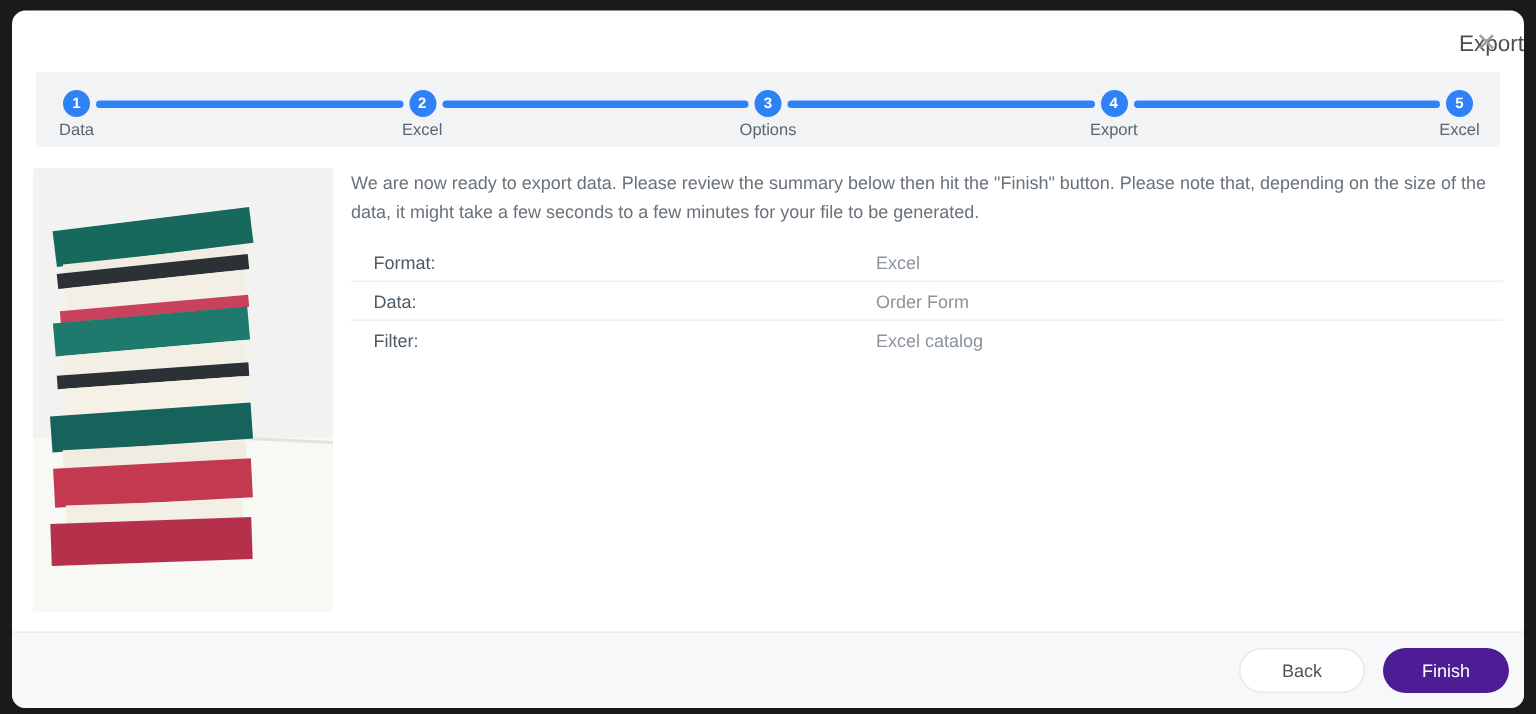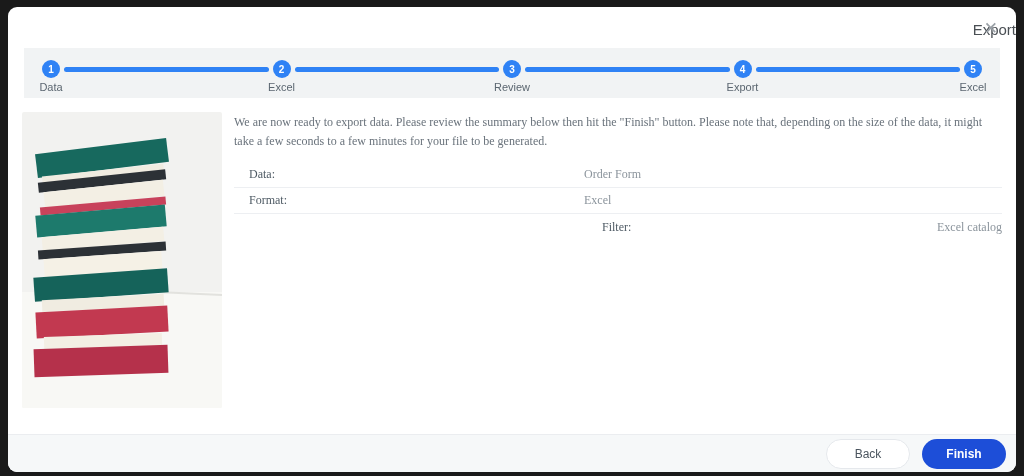--- a/index.html
+++ b/index.html
@@ -47,43 +47,43 @@
     position: absolute; top: 21px; left: 50%; transform: translateX(-50%);
     white-space: nowrap; font-size: 11px; color: #5b6670;
   }
   .sline {
     flex: 1; height: 5px; border-radius: 3px;
     background: #2f82f5; margin: 0 4px;
   }
   
   .content { flex: 1; display: flex; gap: 12px; padding: 14px 14px 0; min-height: 0; }
   .books { width: 200px; height: 296px; flex: none; border-radius: 2px; }
-  .main { flex: 1; padding-top: 1px; min-width: 0; font-family: Liberation Serif, serif; }
+  .main { flex: 1; padding-top: 1px; min-width: 0; }
   .intro { font-size: 12px; line-height: 1.55; color: #69727b; }
   .table { margin-top: 12px; }
   .row { display: flex; align-items: center; height: 26px; border-bottom: 1px solid #edeff2; }
-  .row:last-child { border-bottom: none; justify-content: flex-end; }
+  .row:last-child { border-bottom: none; }
   .cell-label { width: 350px; flex: none; padding-left: 15px; font-size: 12px; color: #4e5a64; }
   .cell-value { font-size: 12px; color: #8b949c; }
   
   .footer {
-    flex: none; height: 38px;
+    flex: none; height: 51px;
     background: #f6f8f9;
     border-top: 1px solid #ebedf0;
     display: flex; align-items: center; justify-content: flex-end;
     gap: 12px; padding: 0 10px;
   }
   .btn {
     height: 30px; min-width: 84px; padding: 0 18px;
     border-radius: 15px; font-size: 12px;
     font-family: "Liberation Sans", sans-serif;
     cursor: pointer;
   }
   .btn-back { background: #ffffff; border: 1px solid #e5e8ec; color: #4b555f; }
-  .btn-finish { background: #1d4ed8; border: none; color: #ffffff; font-weight: bold; }
+  .btn-finish { background: #4c1d95; border: none; color: #ffffff; font-weight: normal; }
 </style>
 </head>
 <body>
 
 <div class="dialog">
 
   <div class="header">
     <div class="title">Export</div>
     <div class="close">✕</div>
   </div>
@@ -94,21 +94,21 @@
       <div class="slabel">Data</div>
     </div>
     <div class="sline"></div>
     <div class="step">
       <div class="circle">2</div>
       <div class="slabel">Excel</div>
     </div>
     <div class="sline"></div>
     <div class="step">
       <div class="circle">3</div>
-      <div class="slabel">Review</div>
+      <div class="slabel">Options</div>
     </div>
     <div class="sline"></div>
     <div class="step">
       <div class="circle">4</div>
       <div class="slabel">Export</div>
     </div>
     <div class="sline"></div>
     <div class="step">
       <div class="circle">5</div>
       <div class="slabel">Excel</div>
@@ -135,26 +135,26 @@
       <rect x="14" y="197" width="132" height="26" fill="#c23950" transform="rotate(-3 80 210)"></rect>
       <rect x="22" y="223" width="118" height="12" fill="#f3efe4" transform="rotate(-2 81 229)"></rect>
       <rect x="12" y="235" width="134" height="28" fill="#b5314b" transform="rotate(-2 79 249)"></rect>
     </svg>
 
     <div class="main">
       <p class="intro">We are now ready to export data. Please review the summary below then hit the "Finish" button. Please note that, depending on the size of the data, it might take a few seconds to a few minutes for your file to be generated.</p>
 
       <div class="table">
         <div class="row">
+          <div class="cell-label">Format:</div>
+          <div class="cell-value">Excel</div>
+        </div>
+        <div class="row">
           <div class="cell-label">Data:</div>
           <div class="cell-value">Order Form</div>
-        </div>
-        <div class="row">
-          <div class="cell-label">Format:</div>
-          <div class="cell-value">Excel</div>
         </div>
         <div class="row">
           <div class="cell-label">Filter:</div>
           <div class="cell-value">Excel catalog</div>
         </div>
       </div>
     </div>
 
   </div>
 

